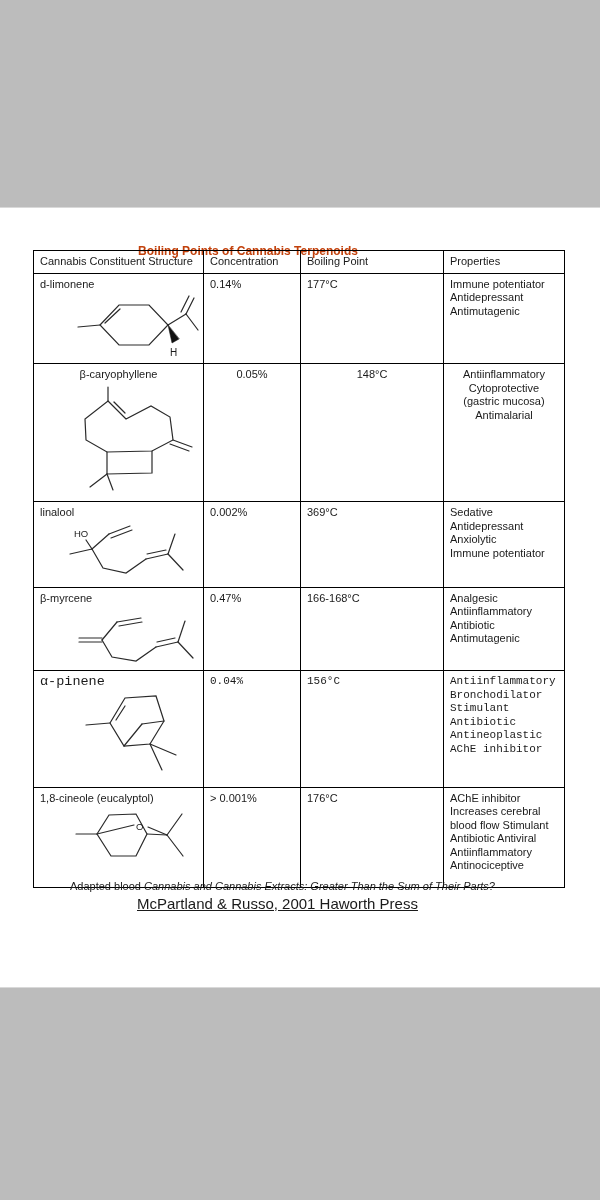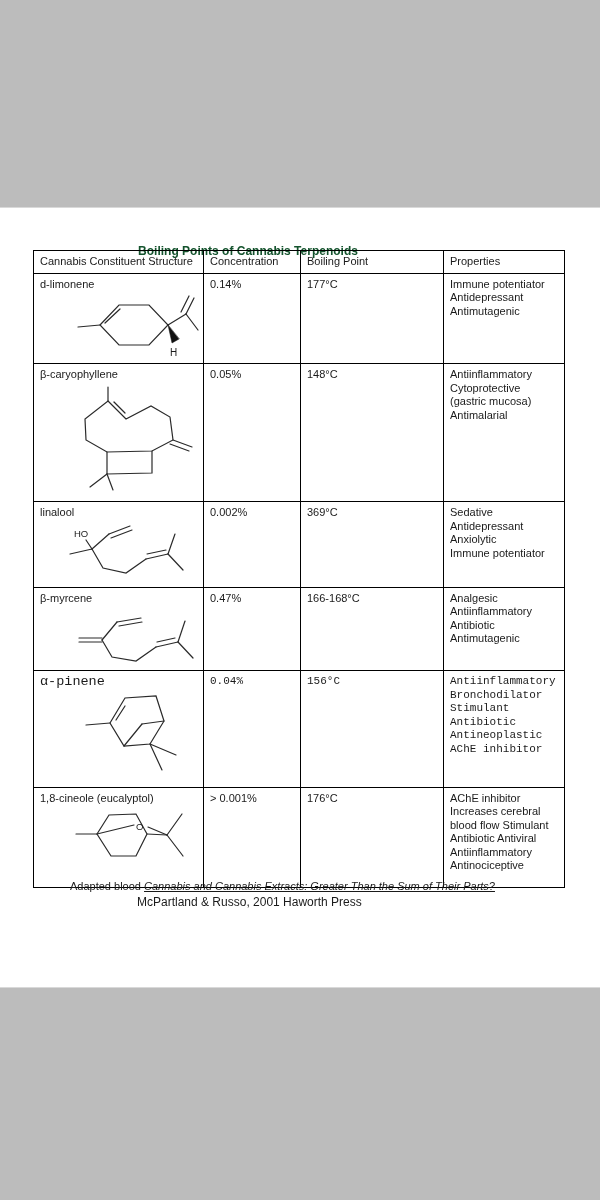--- a/index.html
+++ b/index.html
@@ -8,34 +8,34 @@
     position:relative; width:600px; height:1200px;
     background:#bcbcbc; overflow:hidden;
     font-family:"Liberation Sans", sans-serif; color:#1a1a1a;
   }
   .page {
     position:absolute; top:207px; left:0; width:600px; height:781px;
     background:#ffffff; border-top:1px solid #d9d9d9; border-bottom:1px solid #d9d9d9;
   }
   .doc-title {
     position:absolute; top:36px; left:0; width:496px;
-    text-align:center; font-size:12px; font-weight:bold; color:#14532d;
+    text-align:center; font-size:12px; font-weight:bold; color:#c2410c;
   }
   table.terpenoids {
     position:absolute; top:42px; left:33px; width:531px;
     border-collapse:collapse; table-layout:fixed;
   }
   .terpenoids th, .terpenoids td {
     border:1px solid #000; vertical-align:top; text-align:left;
     font-size:11px; font-weight:normal; color:#1a1a1a;
     padding:4px 6px; line-height:13.5px; overflow:hidden;
   }
   tr.hdr  { height:22px; }
   tr.r1 td { height:81px; }
-  tr.r2 td { height:138px; }
+  tr.r2 td { height:138px;text-align:center; }
   tr.r3 td { height:83px; }
   tr.r4 td { height:81px; }
   tr.r5 td { height:103px;font-family:Liberation Mono, monospace; }
   tr.r6 td { height:100px; }
   .structure-cell { padding:5px 0 0 6px; }
   .compound-name { font-size:11px; }
   .compound-name.big { font-size:13.5px; }
   .props-cell { white-space:pre-line; }
   svg.structure { display:block; }
   svg.structure line, svg.structure polyline, svg.structure polygon, svg.structure path {
@@ -43,22 +43,22 @@
   }
   svg.structure .wedge { fill:#111; stroke:#111; stroke-width:0.5; }
   svg.structure text { fill:#1a1a1a; stroke:none; font-family:"Liberation Sans", sans-serif; }
   .s-limonene   { margin:4px 0 0 30px; }
   .s-caryo      { margin:2px 0 0 38px; }
   .s-linalool   { margin:1px 0 0 26px; }
   .s-myrcene    { margin:3px 0 0 34px; }
   .s-pinene     { margin:2px 0 0 40px; }
   .s-cineole    { margin:4px 0 0 34px; }
   .footer-adapted   { position:absolute; top:672px; left:70px;  font-size:11px; }
-  .footer-adapted .italic { font-style:italic;text-decoration:underline; }
-  .footer-citation  { position:absolute; top:687px; left:137px; font-size:12px; }
+  .footer-adapted .italic { font-style:italic; }
+  .footer-citation  { position:absolute; top:687px; left:137px; font-size:15px;text-decoration:underline; }
   .footer-copyright { position:absolute; top:716px; left:70px;  font-size:11px; }
 </style>
 </head>
 <body>
 
 <div class="screen">
   <div class="page">
 
     <div class="doc-title">Boiling Points of Cannabis Terpenoids</div>
 

